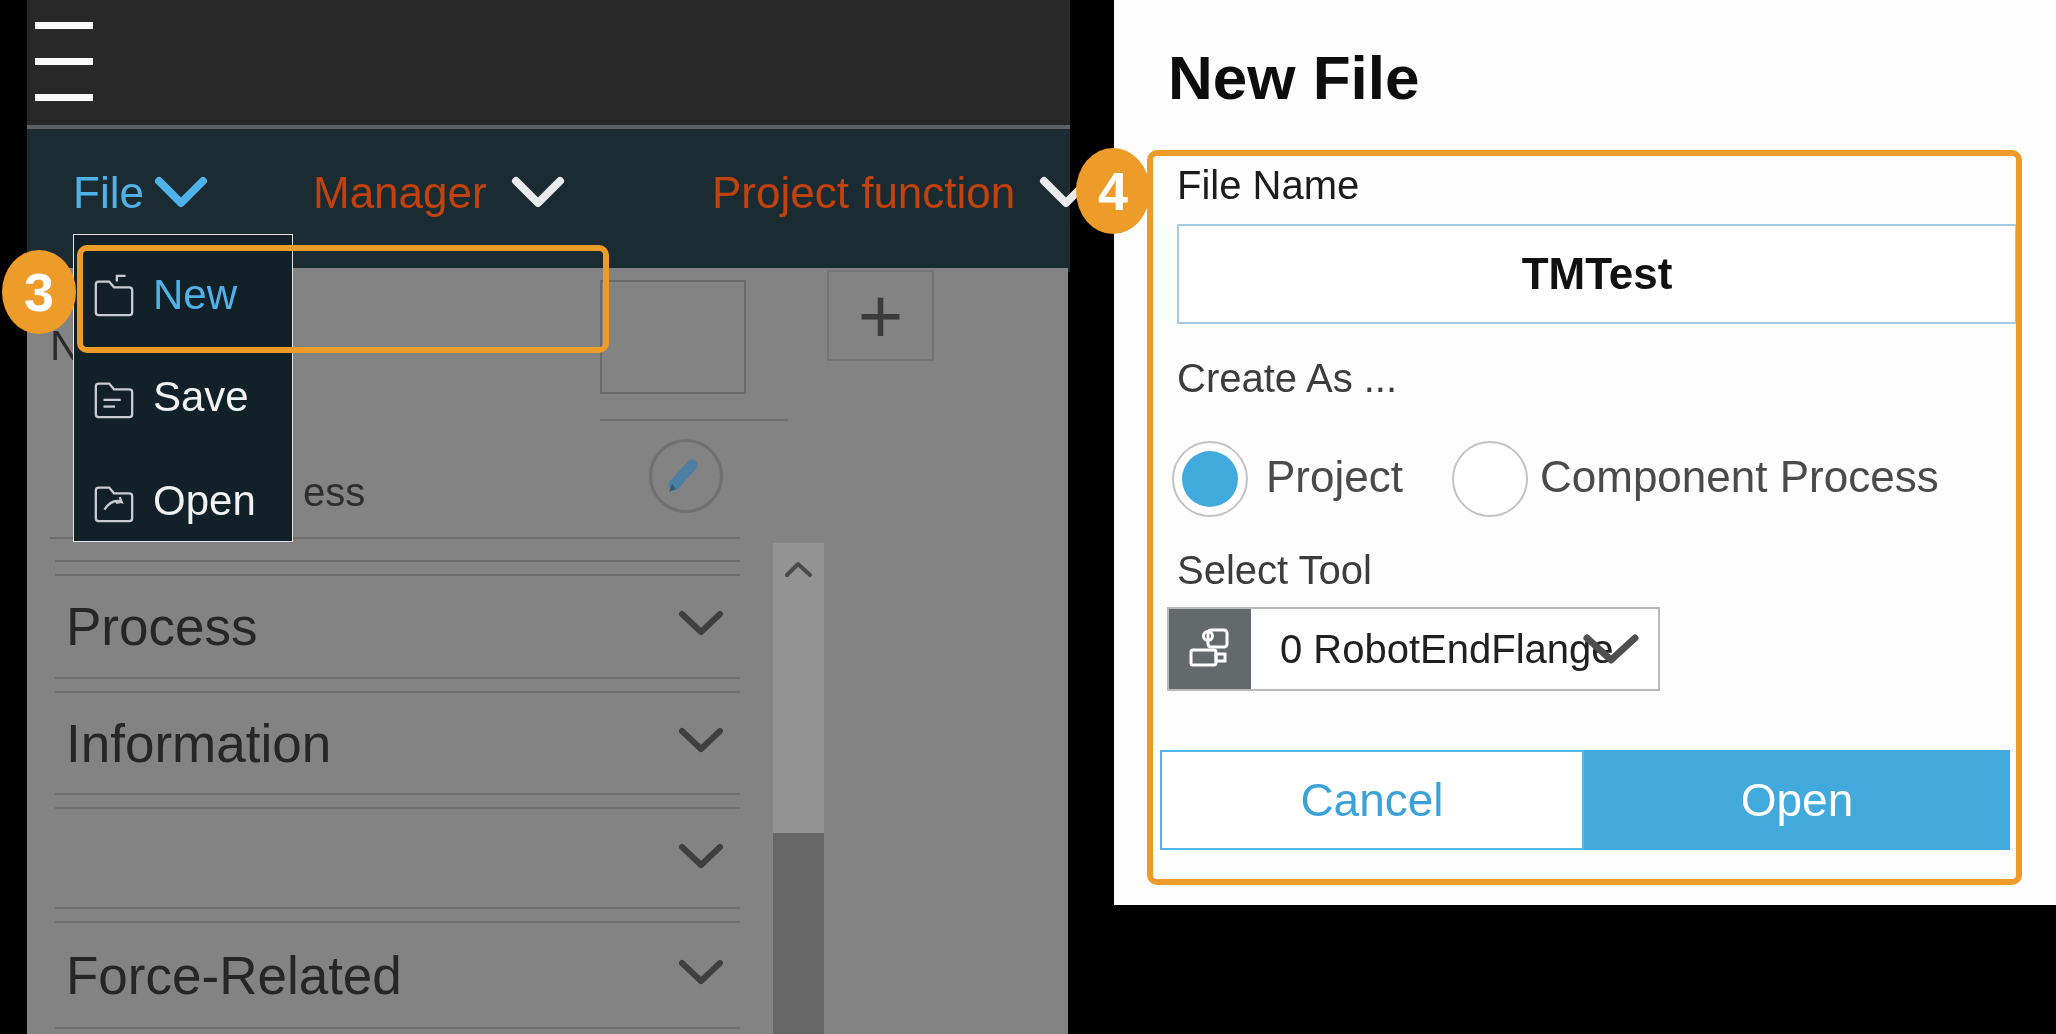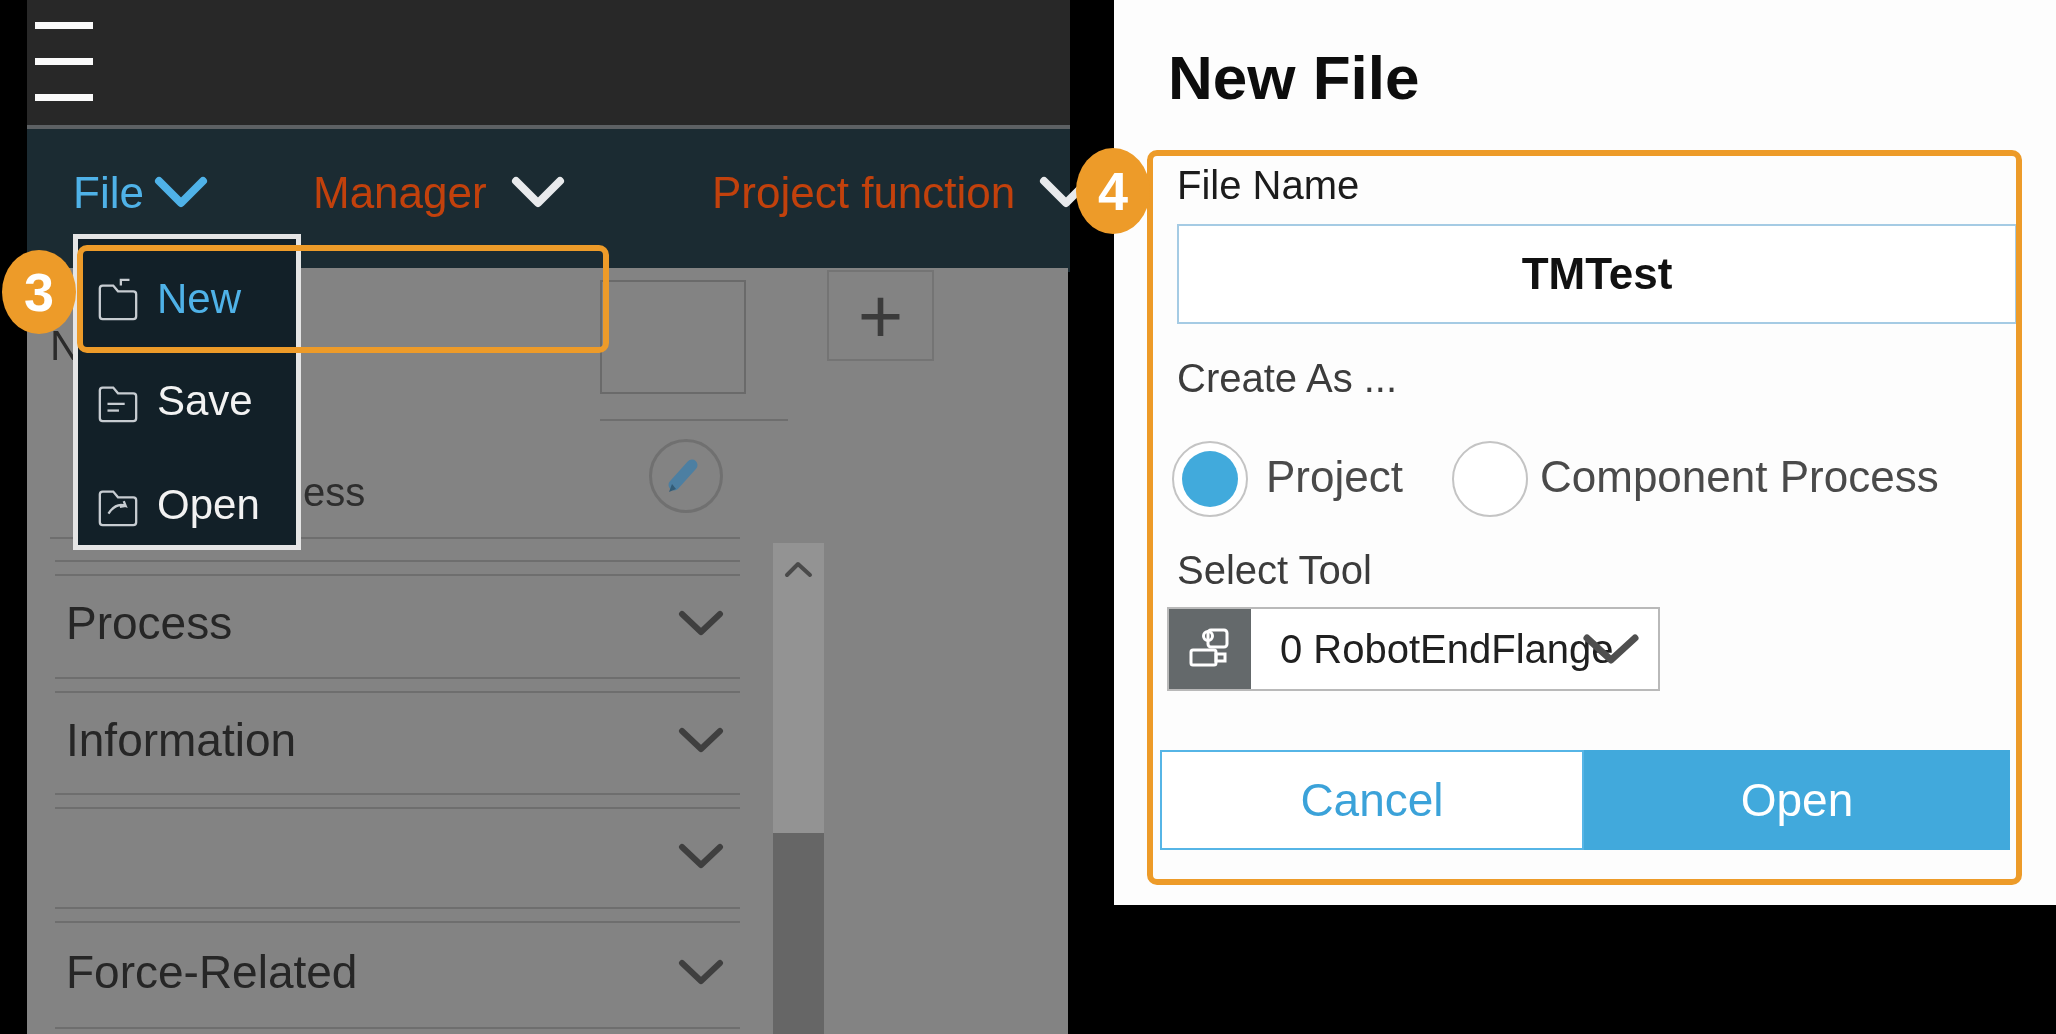--- a/index.html
+++ b/index.html
@@ -3,25 +3,25 @@
 <meta charset="utf-8">
 <style>
   html,body{margin:0;padding:0;background:#000;}
   #screen{position:relative;width:2056px;height:1034px;background:#000;overflow:hidden;
           font-family:"Liberation Sans",sans-serif;}
   .abs{position:absolute;}
   .ellipse{border-radius:50%;}
   .badge{background:#ED9B29;color:#fff;font-weight:bold;display:flex;align-items:center;justify-content:center;z-index:60;}
   .menu-label{color:#c2410c;font-size:44px;}
   .blue{color:#4FB2E8;}
-  .menu-panel{background:#122028;border:5px solid #e5e5e5;z-index:30;}
+  .menu-panel{background:#122028;border:1px solid #e5e5e5;z-index:30;}
   .menu-item{position:absolute;display:flex;align-items:center;gap:16px;}
   .menu-item .mi-label{font-size:42px;color:#f2f2f2;}
   .orange-box{border:6px solid #ED9B29;border-radius:10px;z-index:50;background:transparent;}
-  .section-label{font-size:46px;color:#262626;}
+  .section-label{font-size:53px;color:#262626;}
   .hr{background:#6e6e6e;height:2px;}
   .dlg-label{font-size:40px;color:#3c3c3c;}
   .radio-outer{border:2px solid #c4c4c4;border-radius:50%;background:#fff;}
   .radio-core{position:absolute;left:8px;top:8px;right:8px;bottom:8px;border-radius:50%;}
   .btn{display:flex;align-items:center;justify-content:center;font-size:46px;cursor:pointer;text-align:right;}
 </style>
 </head>
 <body>
 
 <div id="screen">

